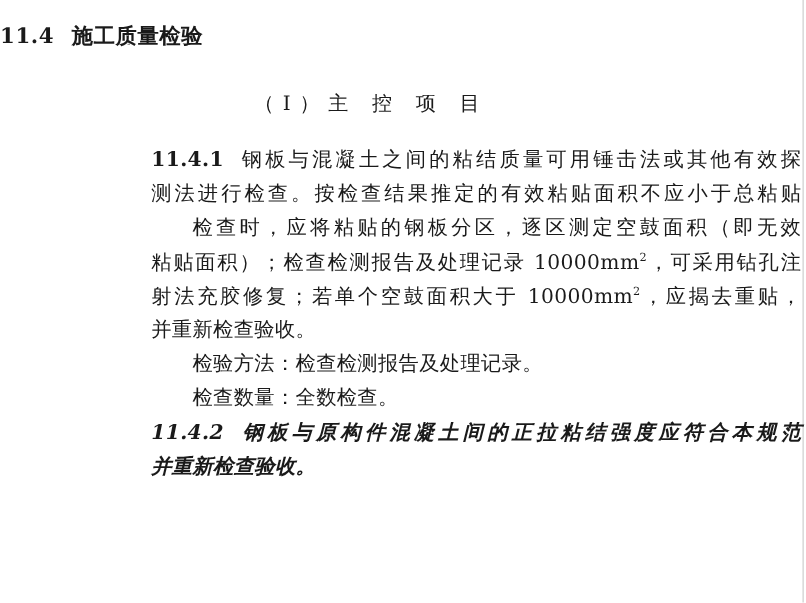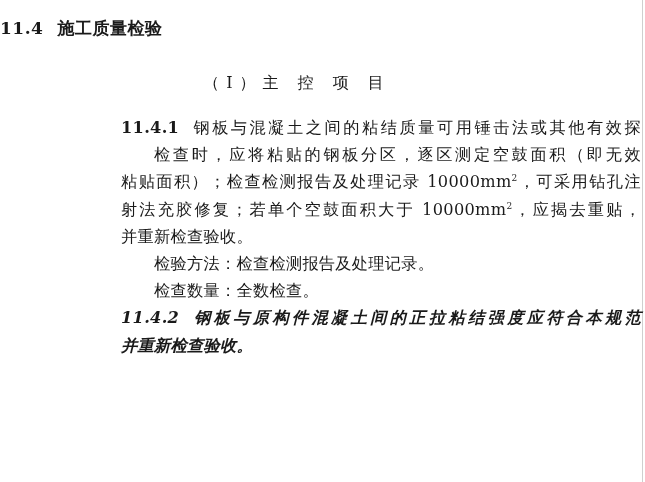--- a/index.html
+++ b/index.html
@@ -30,20 +30,21 @@
   <span class="num">11.4</span><span>施工质量检验</span>
 </div>
 
 <div class="subtitle">（Ⅰ）主 控 项 目</div>
 
 <div class="content">
 
   <div class="line justify">
     <span class="clause-no">11.4.1</span><span>钢板与混凝土之间的粘结质量可用锤击法或其他有效探</span>
   </div>
+  <div class="line justify">测法进行检查。按检查结果推定的有效粘贴面积不应小于总粘贴</div>
 
   <div class="line justify indent">检查时，应将粘贴的钢板分区，逐区测定空鼓面积（即无效</div>
   <div class="line justify">
     <span>粘贴面积）；检查检测报告及处理记录 10000mm</span><sup>2</sup><span>，可采用钻孔注</span>
   </div>
   <div class="line justify">
     <span>射法充胶修复；若单个空鼓面积大于 10000mm</span><sup>2</sup><span>，应揭去重贴，</span>
   </div>
   <div class="line">并重新检查验收。</div>
 

